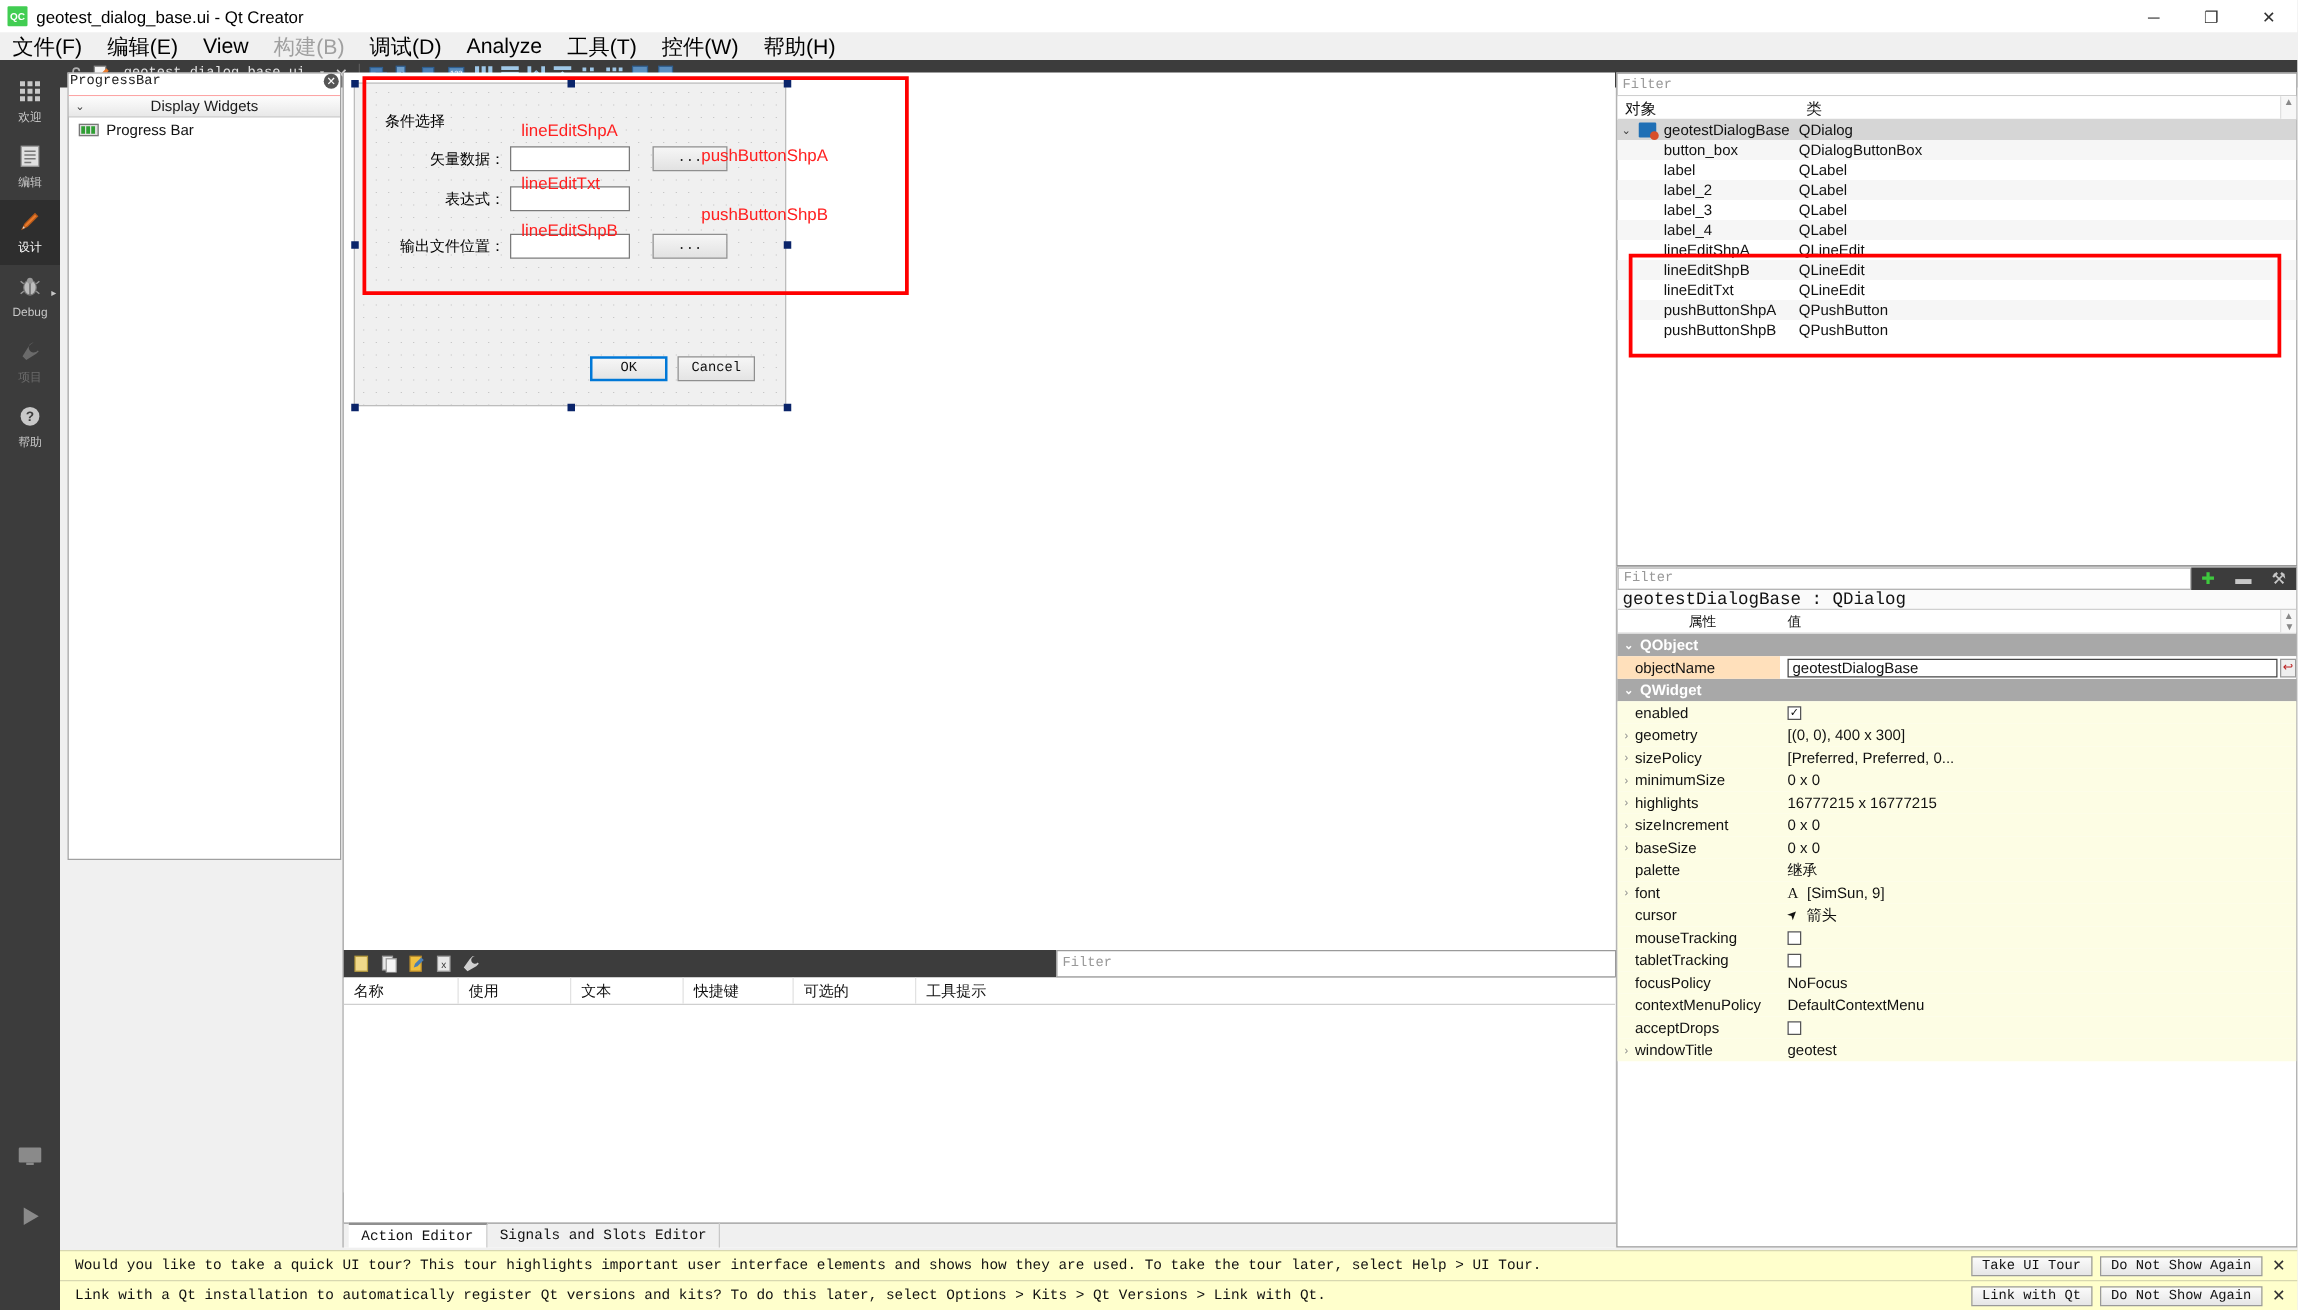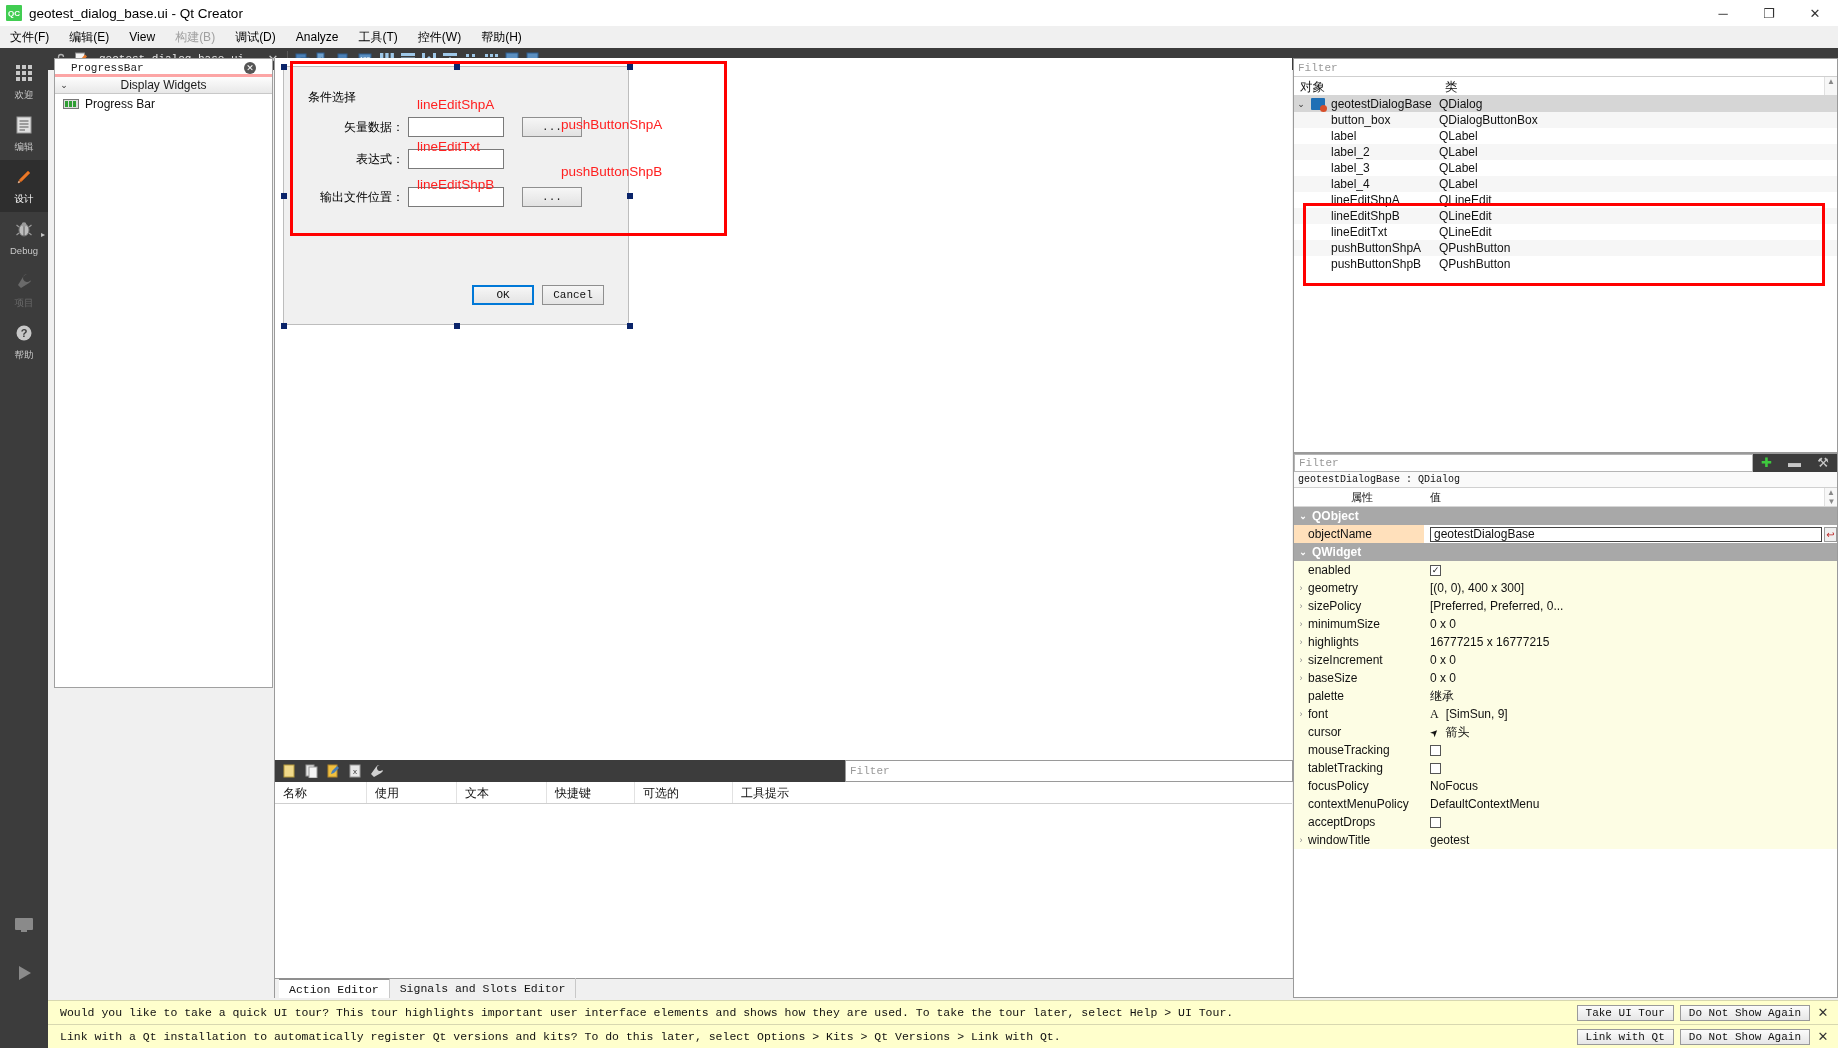--- a/index.html
+++ b/index.html
@@ -36,21 +36,21 @@
     width: 46px; height: 26px; display: flex; align-items: center; justify-content: center;
     color: #333; font-size: 13px; font-family: "Liberation Sans", sans-serif;
   }
 
   
   .menubar {
     position: absolute; left: 0; top: 26px; width: 1838px; height: 22px;
     background: #f0f0f0; display: flex; align-items: center;
   }
   .menuitem {
-    padding: 18px 10px; font-size: 12px; color: #000; white-space: nowrap;
+    padding: 18px 10px; font-size: 17px; color: #000; white-space: nowrap;
     font-family: "Liberation Sans", sans-serif;
   }
   .menuitem.disabled { color: #a0a0a0; }
 
   
   .modebar {
     position: absolute; left: 0; top: 48px; width: 48px; height: 1000px;
     background: #3c3c3c;
   }
   .modebtn {
@@ -87,22 +87,22 @@
     width: 19px; height: 18px; display: flex; align-items: center; justify-content: center;
     font-size: 12px; color: #9fc8e8;
   }
 
   
   .widgetbox {
     position: absolute; left: 54px; top: 58px; width: 219px; height: 630px;
     background: #ffffff; border: 1px solid #a0a0a0;
   }
   .wb-filter {
-    height: 18px; border-bottom: 3px solid #fca5a5; display: flex; align-items: flex-end;
-    padding: 0 16px; background: #fff;
+    height: 18px; border-bottom: 1px solid #fca5a5; display: flex; align-items: flex-start;
+    padding: 0 1px; background: #fff;
   }
   .wb-filter span {
     font-family: "Liberation Mono", monospace; font-size: 11px; color: #222;
   }
   .wb-clear {
     margin-left: auto; width: 12px; height: 12px; border-radius: 50%;
     background: #555; color: #fff; font-size: 9px; display: flex;
     align-items: center; justify-content: center; line-height: 1;
   }
   .wb-group {
@@ -237,21 +237,21 @@
     position: absolute; left: 1293px; top: 453px; width: 545px; height: 545px;
     background: #ffffff; border: 1px solid #9a9a9a;
   }
   .pp-filterrow { height: 18px; display: flex; align-items: center; background: #fff; border-bottom: 1px solid #cfcfcf; }
   .pp-filterbox { flex: 1; display: flex; align-items: center; padding-left: 4px; border: 1px solid #b5b5b5; height: 18px; }
   .pp-filterbox span { font-family: "Liberation Mono", monospace; font-size: 11px; color: #999; }
   .pp-tools { width: 84px; height: 18px; background: #3c3c3c; display: flex; align-items: center; justify-content: space-around; }
   .pp-tools .t { font-size: 13px; line-height: 1; }
   .pp-objline {
     height: 16px; display: flex; align-items: center; padding-left: 4px;
-    font-family: "Liberation Mono", monospace; font-size: 10px; color: #111;
+    font-family: "Liberation Mono", monospace; font-size: 14px; color: #111;
     border-bottom: 1px solid #d0d0d0; background: #fafafa;
   }
   .pp-head { height: 19px; display: flex; border-bottom: 1px solid #d6d6d6; position: relative; }
   .pp-hcol { font-size: 11px; color: #111; padding-left: 6px; padding-top: 2px; text-align: center; }
   .pp-group {
     height: 18px; background: #a8a8a8; color: #fff; font-weight: bold; font-size: 12px;
     display: flex; align-items: center;
   }
   .pp-group .chev { width: 18px; text-align: center; font-size: 9px; color: #fff; }
   .pp-row { height: 18px; display: flex; align-items: center; font-size: 12px; color: #111; }

